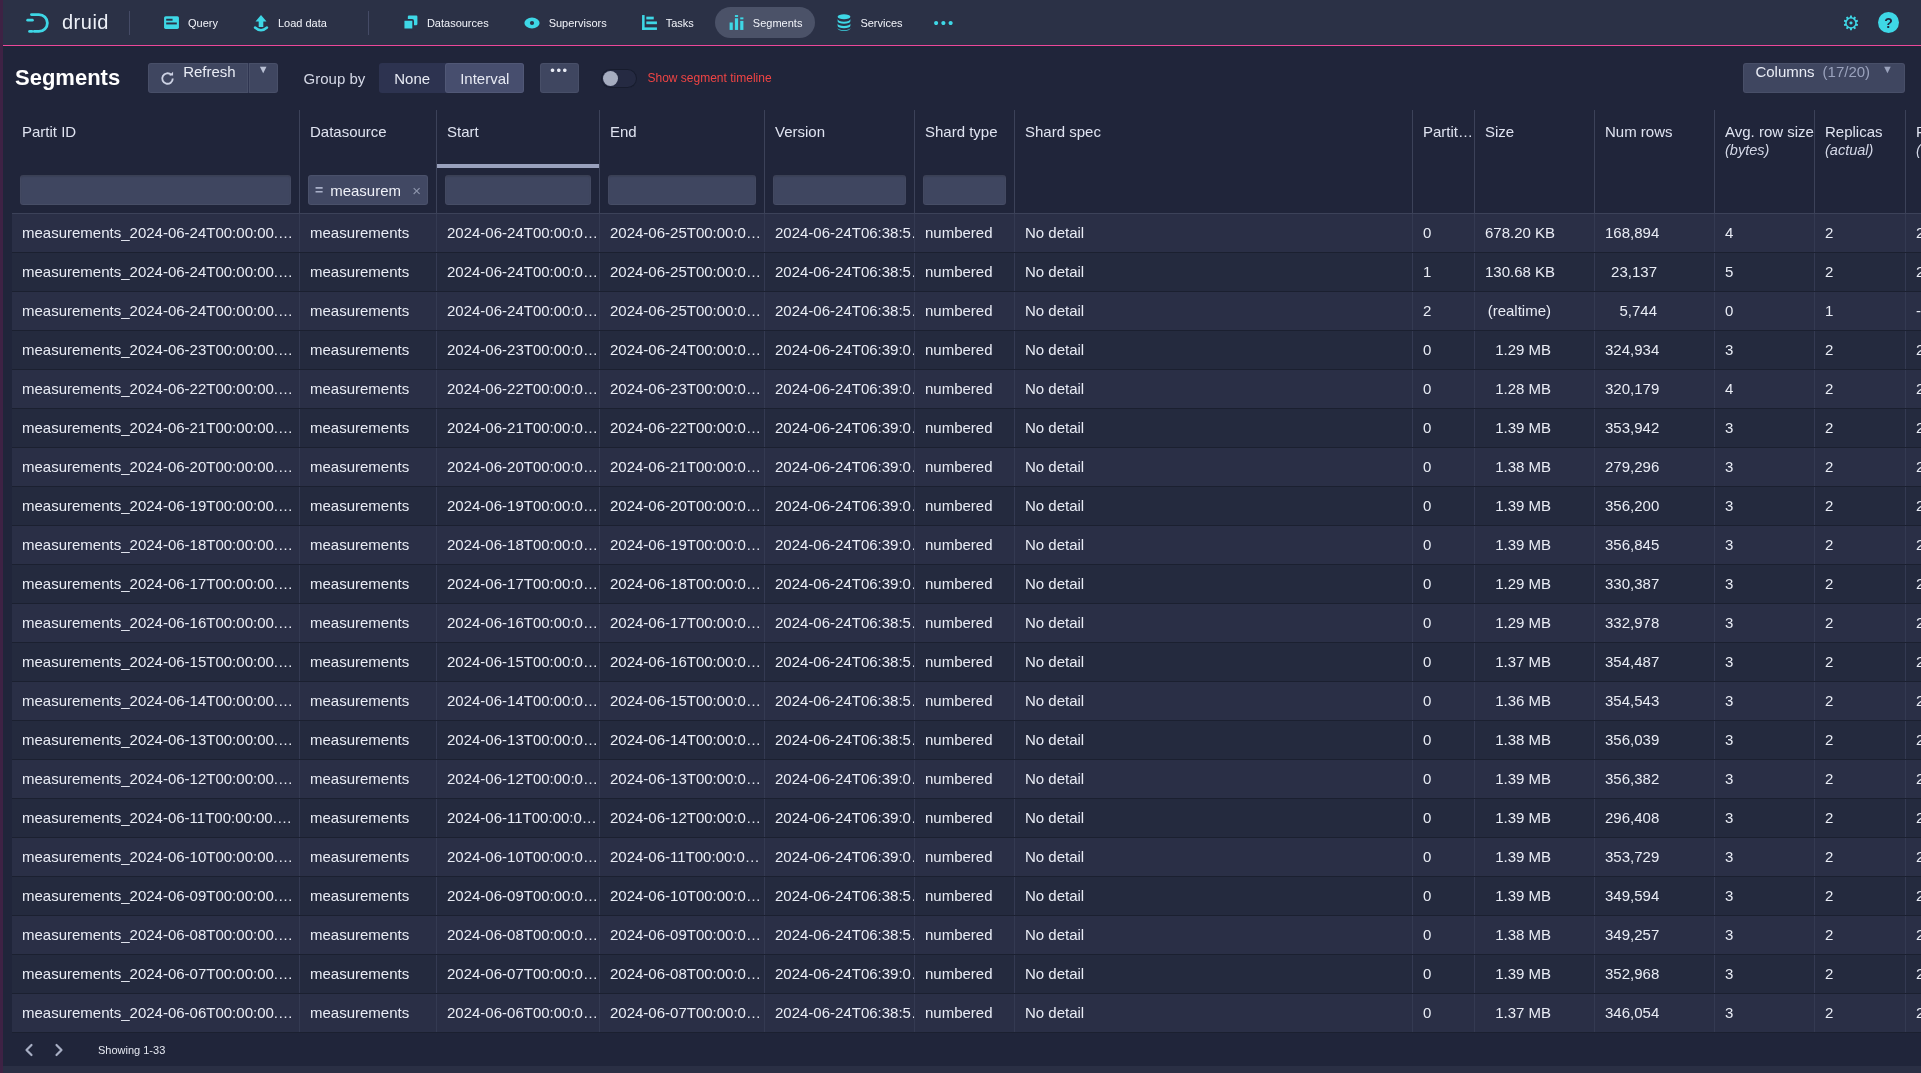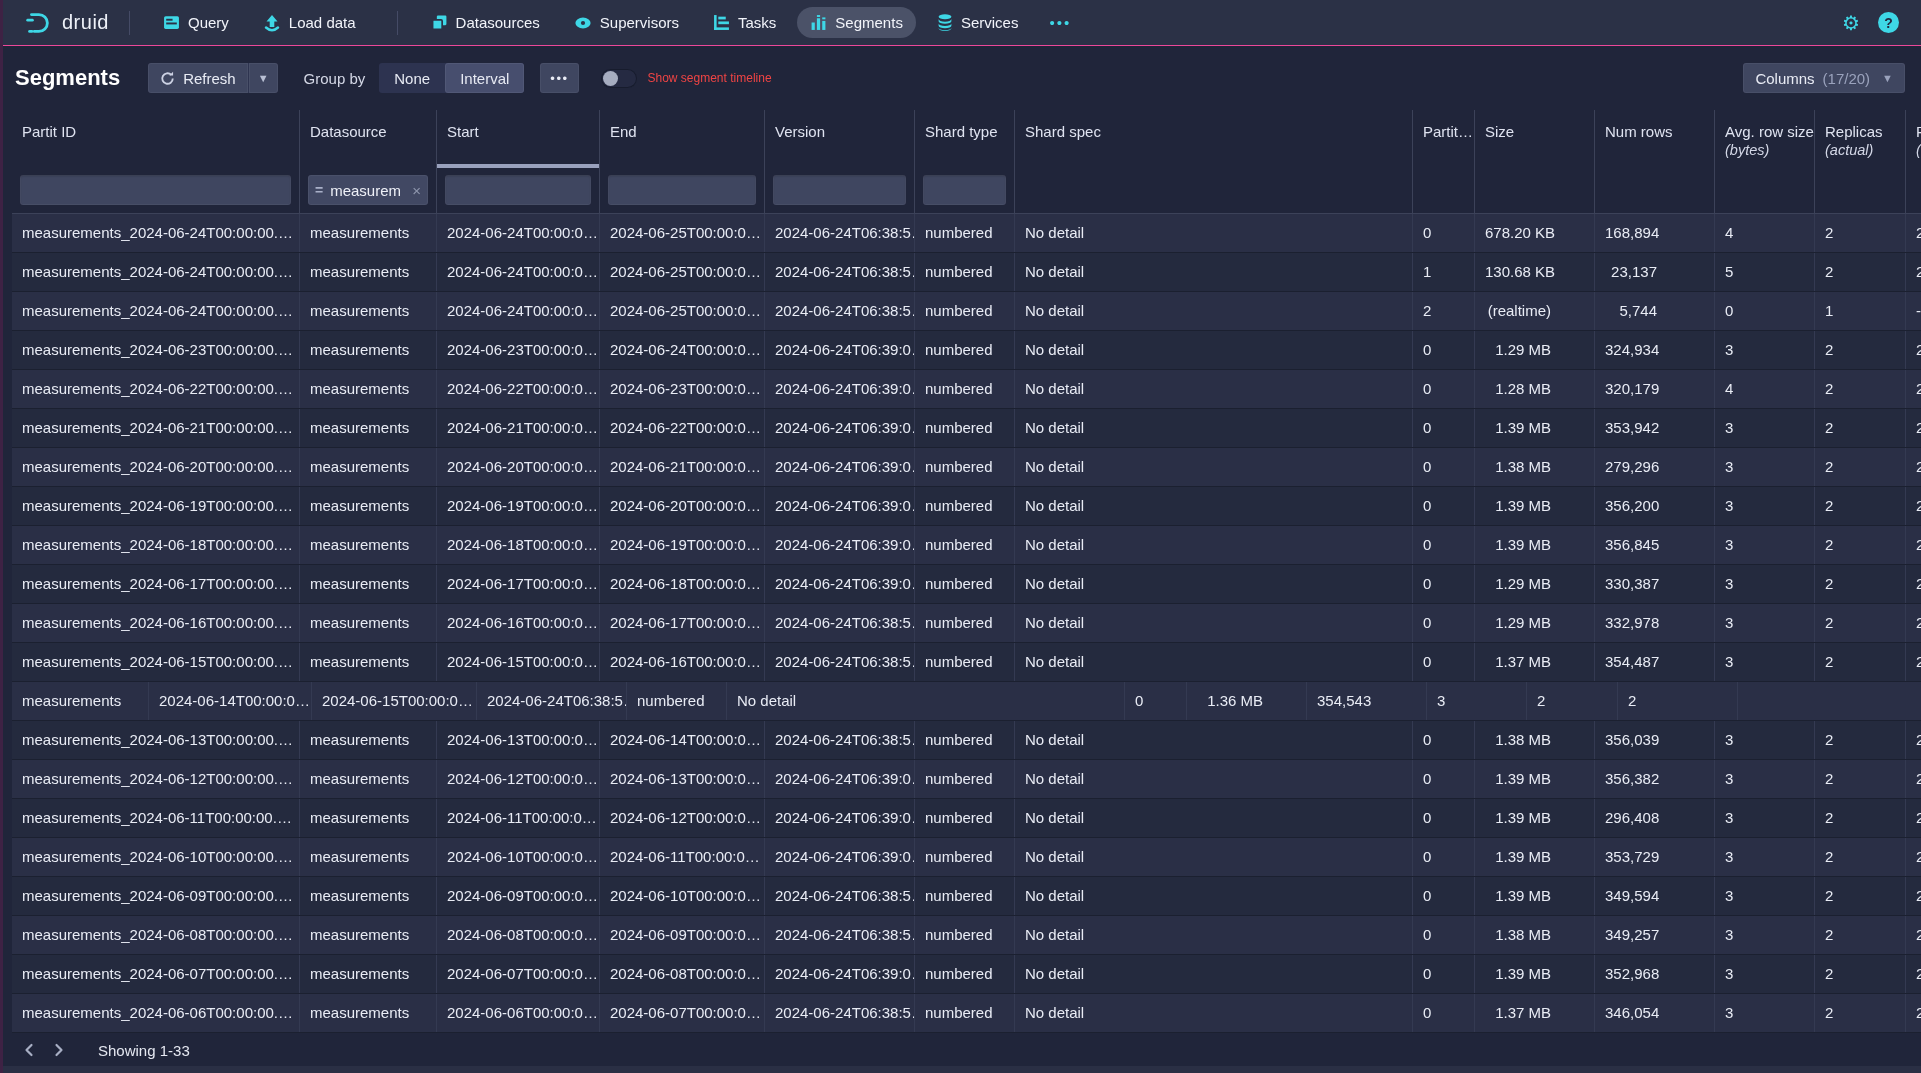--- a/index.html
+++ b/index.html
@@ -15,38 +15,38 @@
   
   .nav {
     height:46px; background:#2b3146; display:flex; align-items:center;
     padding-left:23px; border-bottom:1px solid #ec4899; position:relative; z-index:5;
   }
   .brand { display:flex; align-items:center; gap:9px; cursor:pointer; }
   .brand-name { font-size:20px; color:#eef1f8; letter-spacing:0.5px; }
   .nav-sep { width:1px; height:24px; background:#454b66; margin:0 20px; }
   .nav-item {
     display:flex; align-items:center; gap:8px; padding:7px 13px;
-    font-size:15px; color:#f2f4fa; cursor:pointer; border-radius:18px; margin-right:8px; white-space:nowrap;
+    font-size:11px; color:#f2f4fa; cursor:pointer; border-radius:18px; margin-right:8px; white-space:nowrap;
   }
   .nav-item.active { background:#4b5268; }
   .nav-more { color:#3ed7e6; font-size:15px; letter-spacing:2px; padding:7px 10px; cursor:pointer; }
   .nav-right { margin-left:auto; display:flex; align-items:center; gap:18px; padding-right:22px; }
   .gear { color:#3ed7e6; font-size:20px; line-height:1; cursor:pointer; }
   .help {
     width:21px; height:21px; border-radius:50%; background:#3ed7e6; color:#232840;
     font-weight:bold; font-size:14px; display:flex; align-items:center; justify-content:center; cursor:pointer;
   }
   .icon { display:inline-flex; align-items:center; justify-content:center; }
 
   
   .toolbar { height:64px; display:flex; align-items:center; padding:0 16px 0 15px; }
   .page-title { font-size:22px; font-weight:bold; color:#ffffff; margin-right:28px; }
   .btn {
     height:30px; background:#3f4660; border:none; border-radius:3px; color:#e9ecf5;
-    font-size:15px; font-family:inherit; display:inline-flex; align-items:center; gap:8px;
+    font-size:15px; font-family:inherit; display:inline-flex; gap:8px;
     padding:0 12px; cursor:pointer; box-shadow:inset 0 0 0 1px rgba(255,255,255,0.05);
   }
   .btn-split { display:inline-flex; }
   .btn-split .btn.main { border-radius:3px 0 0 3px; }
   .btn-split .btn.caret { border-radius:0 3px 3px 0; border-left:1px solid #2e3450; padding:0 9px; color:#b9c0d4; font-size:11px; }
   .group-by-label { font-size:15px; color:#d4d8e6; margin:0 14px 0 26px; }
   .seg-group { display:inline-flex; background:#2d3350; border-radius:3px; padding:0; height:30px; }
   .seg-opt {
     height:30px; padding:0 15px; display:flex; align-items:center; font-size:15px; color:#e7eaf3;
     background:transparent; border:none; font-family:inherit; border-radius:3px; cursor:pointer;
@@ -90,21 +90,21 @@
   .tbody .tr { height:39px; border-bottom:1px solid #1b2030; cursor:pointer; }
   .tbody .tr.odd  { background:#2a2f46; }
   .tbody .tr.even { background:#242a3e; }
   .td { font-size:15px; color:#e9ecf5; line-height:38px; padding:0 10px; border-right:1px solid #343a52; }
   .td.num-size { text-align:right; padding-right:43px; }
   .td.num-rows { text-align:right; padding-right:57px; }
 
   
   .footer { height:34px; display:flex; align-items:center; padding-left:14px; }
   .pager-btn { width:30px; height:28px; background:transparent; border:none; cursor:pointer; display:flex; align-items:center; justify-content:center; }
-  .showing { font-size:15px; color:#e5e8f1; margin-left:24px; }
+  .showing { font-size:11px; color:#e5e8f1; margin-left:24px; }
   .hscroll { height:7px; background:#2a2f44; width:100%; position:absolute; bottom:0; left:0; }
 </style>
 </head>
 <body>
 
 <div class="edge-strip"></div>
 
 <div class="nav">
   <div class="brand">
     <span class="icon">
@@ -477,20 +477,21 @@
         <div class="td c5">numbered</div>
         <div class="td c6">No detail</div>
         <div class="td c7">0</div>
         <div class="td c8 num-size">1.37 MB</div>
         <div class="td c9 num-rows">354,487</div>
         <div class="td c10">3</div>
         <div class="td c11">2</div>
         <div class="td c12">2</div>
       </div>
       <div class="tr odd">
+        <div class="td c0">measurements_2024-06-14T00:00:00.…</div>
         <div class="td c1">measurements</div>
         <div class="td c2">2024-06-14T00:00:0…</div>
         <div class="td c3">2024-06-15T00:00:0…</div>
         <div class="td c4">2024-06-24T06:38:5…</div>
         <div class="td c5">numbered</div>
         <div class="td c6">No detail</div>
         <div class="td c7">0</div>
         <div class="td c8 num-size">1.36 MB</div>
         <div class="td c9 num-rows">354,543</div>
         <div class="td c10">3</div>

